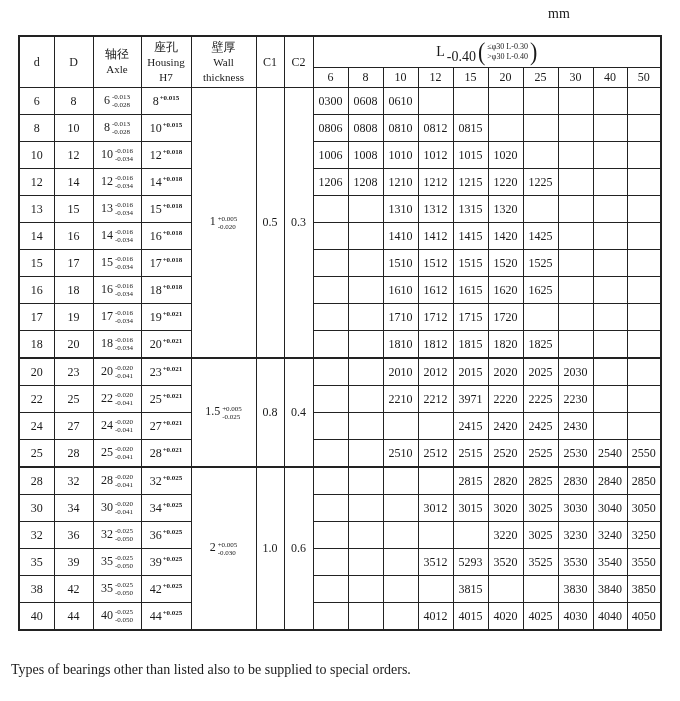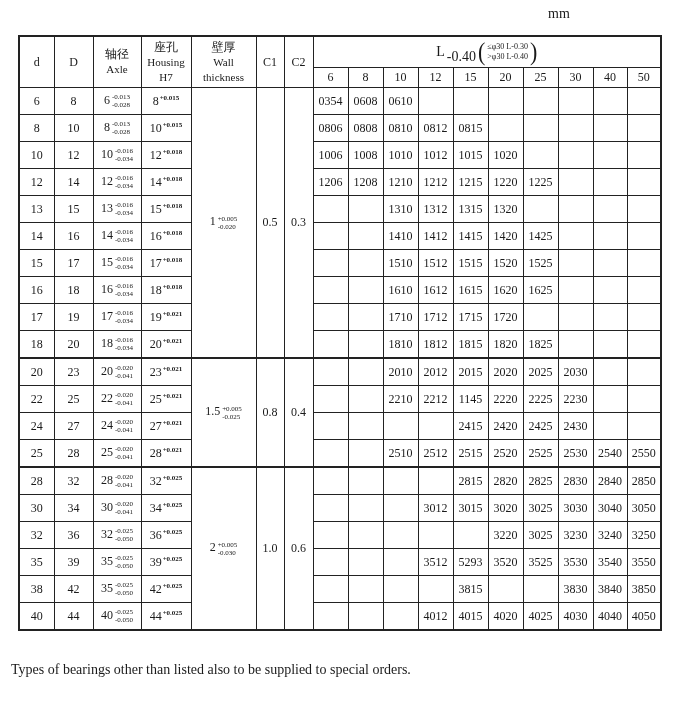--- a/index.html
+++ b/index.html
@@ -148,21 +148,21 @@
               <span>-0.013</span>
               <span>-0.028</span>
             </span></td>
           <td><span class="base">8</span><span class="sup">+0.015</span></td>
           <td rowspan="10"><span class="base">1</span><span class="tol">
               <span>+0.005</span>
               <span>-0.020</span>
             </span></td>
           <td rowspan="10">0.5</td>
           <td rowspan="10">0.3</td>
-          <td>0354</td>
+          <td>0300</td>
           <td>0608</td>
           <td>0610</td>
           <td></td>
           <td></td>
           <td></td>
           <td></td>
           <td></td>
           <td></td>
           <td></td>
         </tr>
@@ -367,21 +367,21 @@
           <td>25</td>
           <td><span class="base">22</span><span class="tol">
               <span>-0.020</span>
               <span>-0.041</span>
             </span></td>
           <td><span class="base">25</span><span class="sup">+0.021</span></td>
           <td></td>
           <td></td>
           <td>2210</td>
           <td>2212</td>
-          <td>1145</td>
+          <td>3971</td>
           <td>2220</td>
           <td>2225</td>
           <td>2230</td>
           <td></td>
           <td></td>
         </tr>
         <tr>
           <td>24</td>
           <td>27</td>
           <td><span class="base">24</span><span class="tol">

